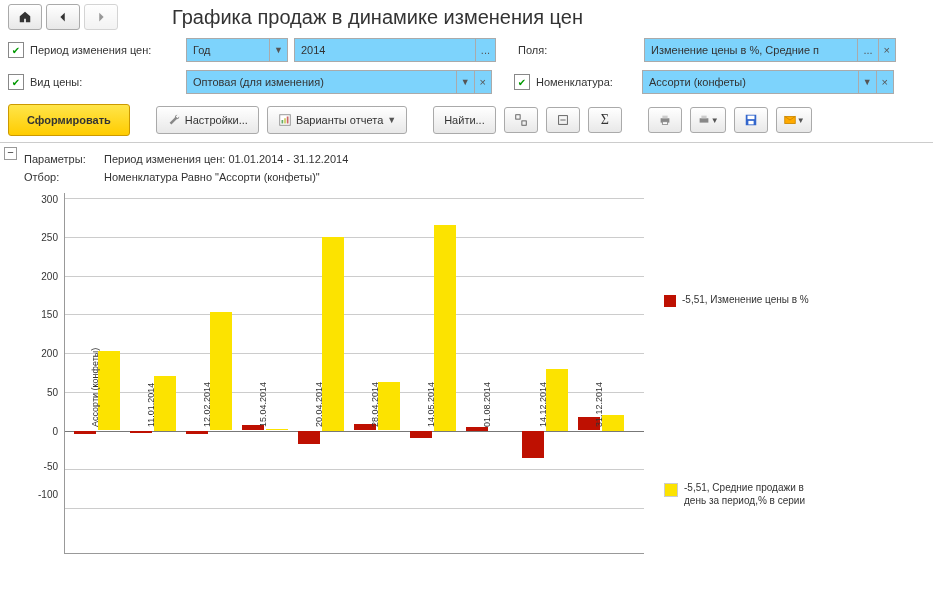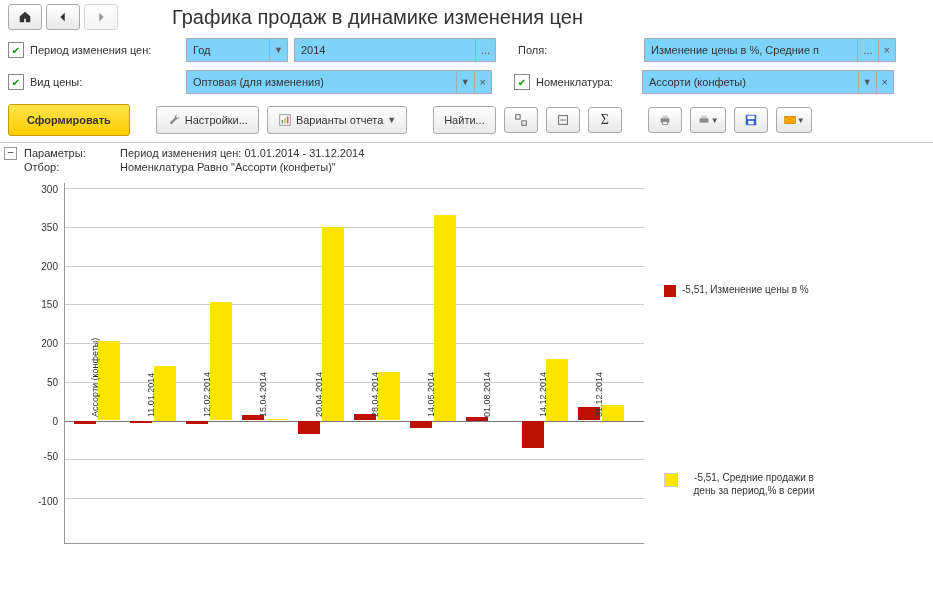--- a/index.html
+++ b/index.html
@@ -15,35 +15,35 @@
   .select-box .val { padding:0 6px; flex:1; white-space:nowrap; overflow:hidden; }
   .select-box .dd { border-left:1px solid #aaa; padding:0 4px; cursor:pointer; color:#555; font-size:9px; height:100%; display:flex; align-items:center; }
   .select-box .x { border-left:1px solid #aaa; padding:0 5px; cursor:pointer; color:#555; height:100%; display:flex; align-items:center; }
   .select-box .dots { border-left:1px solid #aaa; padding:0 5px; cursor:pointer; color:#555; height:100%; display:flex; align-items:center; }
   .toolbar { display:flex; align-items:center; padding:6px 8px; gap:8px; border-bottom:1px solid #ccc; }
   .btn { border:1px solid #aaa; background:linear-gradient(#fff,#e8e8e8); padding:4px 10px; border-radius:3px; cursor:pointer; display:inline-flex; align-items:center; gap:4px; height:18px; }
   .btn.primary { background:linear-gradient(#ffe54a,#ffcc00); border-color:#cc9900; font-weight:bold; color:#333; padding:6px 18px; }
   .spacer { width:10px; }
   .report-area { padding:4px 4px 4px 24px; position:relative; }
   .collapse { position:absolute; left:4px; top:4px; width:11px; height:11px; border:1px solid #999; background:#fff; text-align:center; line-height:9px; font-size:11px; cursor:pointer; }
-  .params-row { display:flex; gap:16px; margin-bottom:2px; }
+  .params-row { display:flex; gap:0; margin-bottom:2px;margin-top:6px; }
   .params-label { min-width:80px; }
   .chart-wrap { display:flex; margin-top:10px; }
   .chart-main { position:relative; width:620px; height:360px; }
   .y-axis { position:absolute; left:0; top:0; width:36px; height:100%; }
   .y-tick { position:absolute; right:2px; font-size:10px; color:#333; transform:translateY(-50%); }
   .grid-area { position:absolute; left:40px; top:0; right:0; height:100%; border-left:1px solid #999; border-bottom:1px solid #999; }
   .grid-line { position:absolute; left:0; right:0; border-top:1px solid #ccc; }
   .grid-zero { border-top:1px solid #777; }
   .bars { position:absolute; left:40px; top:0; right:0; height:100%; }
   .bar { position:absolute; width:22px; }
   .bar.red { background:#be1001; left:0; }
   .bar.yellow { background:#fce300; left:24px; }
   .x-label { position:absolute; font-size:9px; color:#333; transform:rotate(-90deg); transform-origin:left top; white-space:nowrap; }
-  .legend { width:160px; padding-left:20px; font-size:10px; line-height:1.3;text-align:center; }
+  .legend { width:160px; padding-left:20px; font-size:10px; line-height:1.3; }
   .leg-item { display:flex; align-items:flex-start; gap:6px; margin-bottom:4px; }
   .leg-swatch { width:12px; height:12px; flex-shrink:0; margin-top:2px; }
   .leg-swatch.red { background:#be1001; }
   .leg-swatch.yellow { background:#fce300; border:1px solid #ccc; }
   .mini-icon { width:14px; height:14px; display:inline-block; }
 </style>
 </head>
 <body>
 
 <div class="topbar">
@@ -177,28 +177,28 @@
     <span>Период изменения цен: 01.01.2014 - 31.12.2014</span>
   </div>
   <div class="params-row">
     <span class="params-label">Отбор:</span>
     <span>Номенклатура Равно "Ассорти (конфеты)"</span>
   </div>
 
   <div class="chart-wrap">
     <div class="chart-main" id="chart-main">
       <div class="y-axis" id="y-axis">
-          <div class="y-tick" style="top: 318px;">-100</div>
+          <div class="y-tick" style="top: 301px;">-100</div>
           <div class="y-tick" style="top: 273px;">-50</div>
           <div class="y-tick" style="top: 237.5px;">0</div>
           <div class="y-tick" style="top: 198.75px;">50</div>
           <div class="y-tick" style="top: 160px;">200</div>
           <div class="y-tick" style="top: 121.25px;">150</div>
           <div class="y-tick" style="top: 82.5px;">200</div>
-          <div class="y-tick" style="top: 43.75px;">350</div>
+          <div class="y-tick" style="top: 43.75px;">250</div>
           <div class="y-tick" style="top: 6px;">300</div>
         </div>
       <div class="grid-area" id="grid-area">
           <div class="grid-line" style="top: 315px;"></div>
           <div class="grid-line" style="top: 276.25px;"></div>
           <div class="grid-line grid-zero" style="top: 237.5px;"></div>
           <div class="grid-line" style="top: 198.75px;"></div>
           <div class="grid-line" style="top: 160px;"></div>
           <div class="grid-line" style="top: 121.25px;"></div>
           <div class="grid-line" style="top: 82.5px;"></div>

